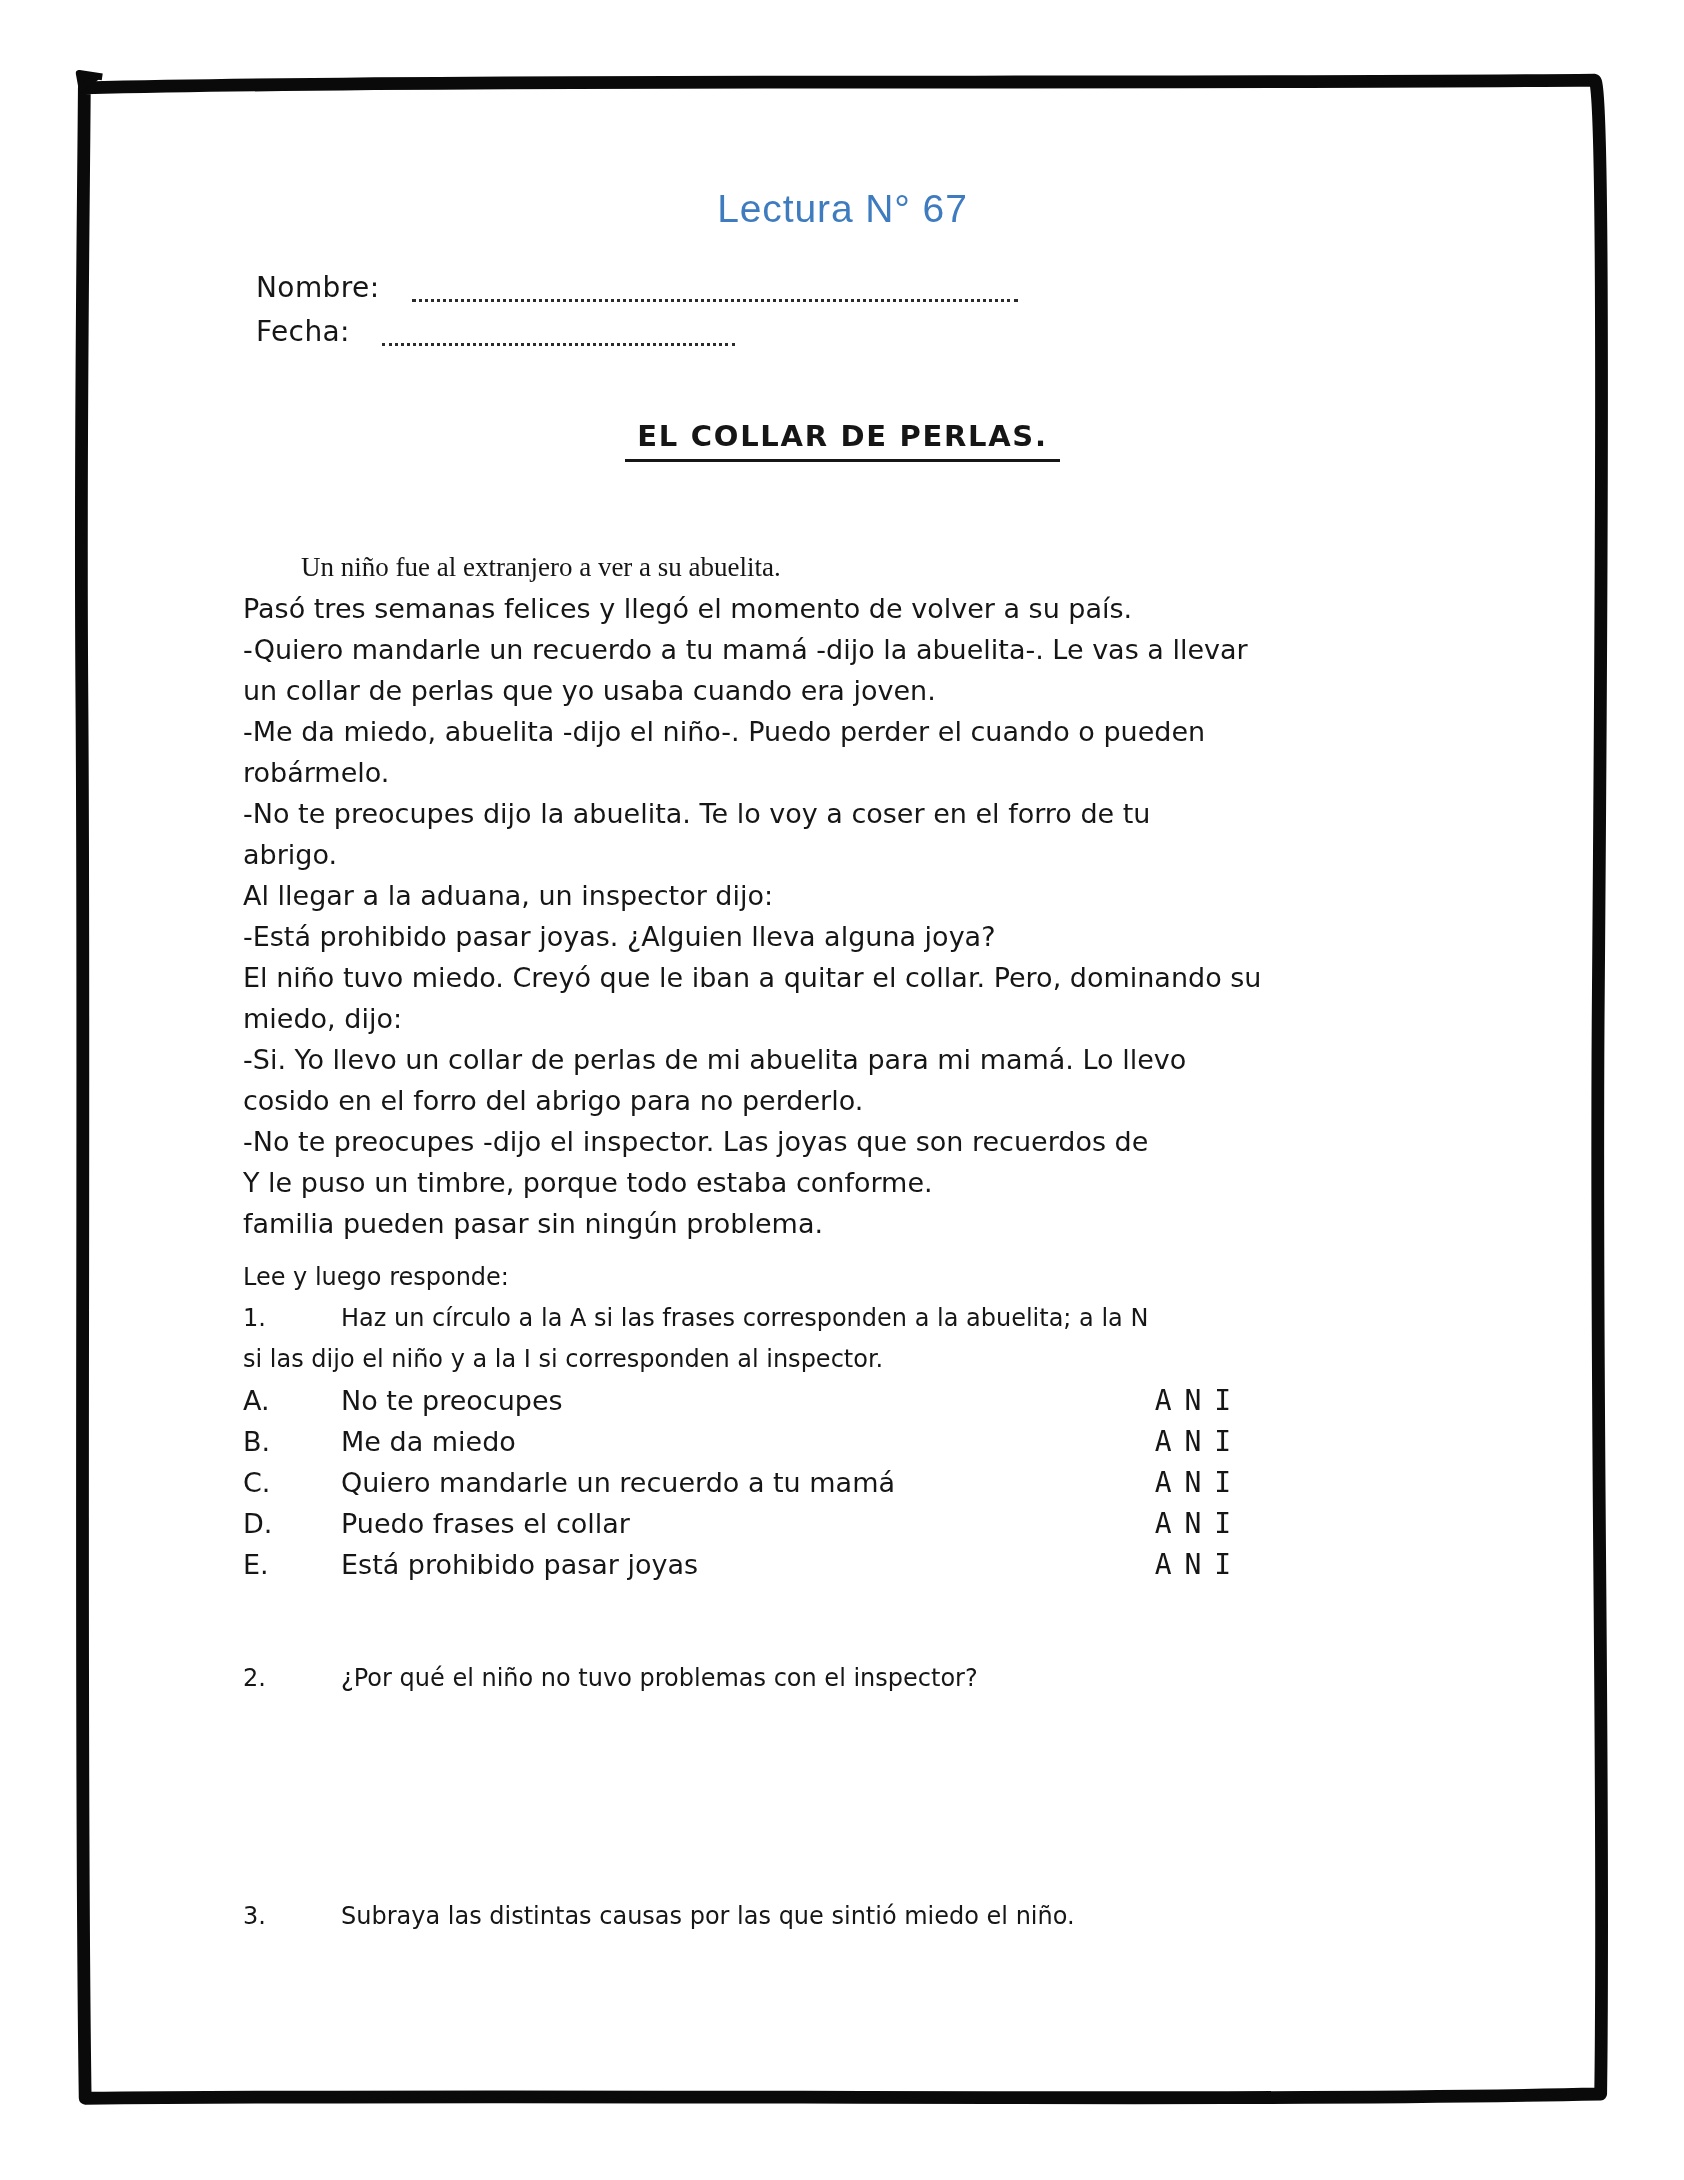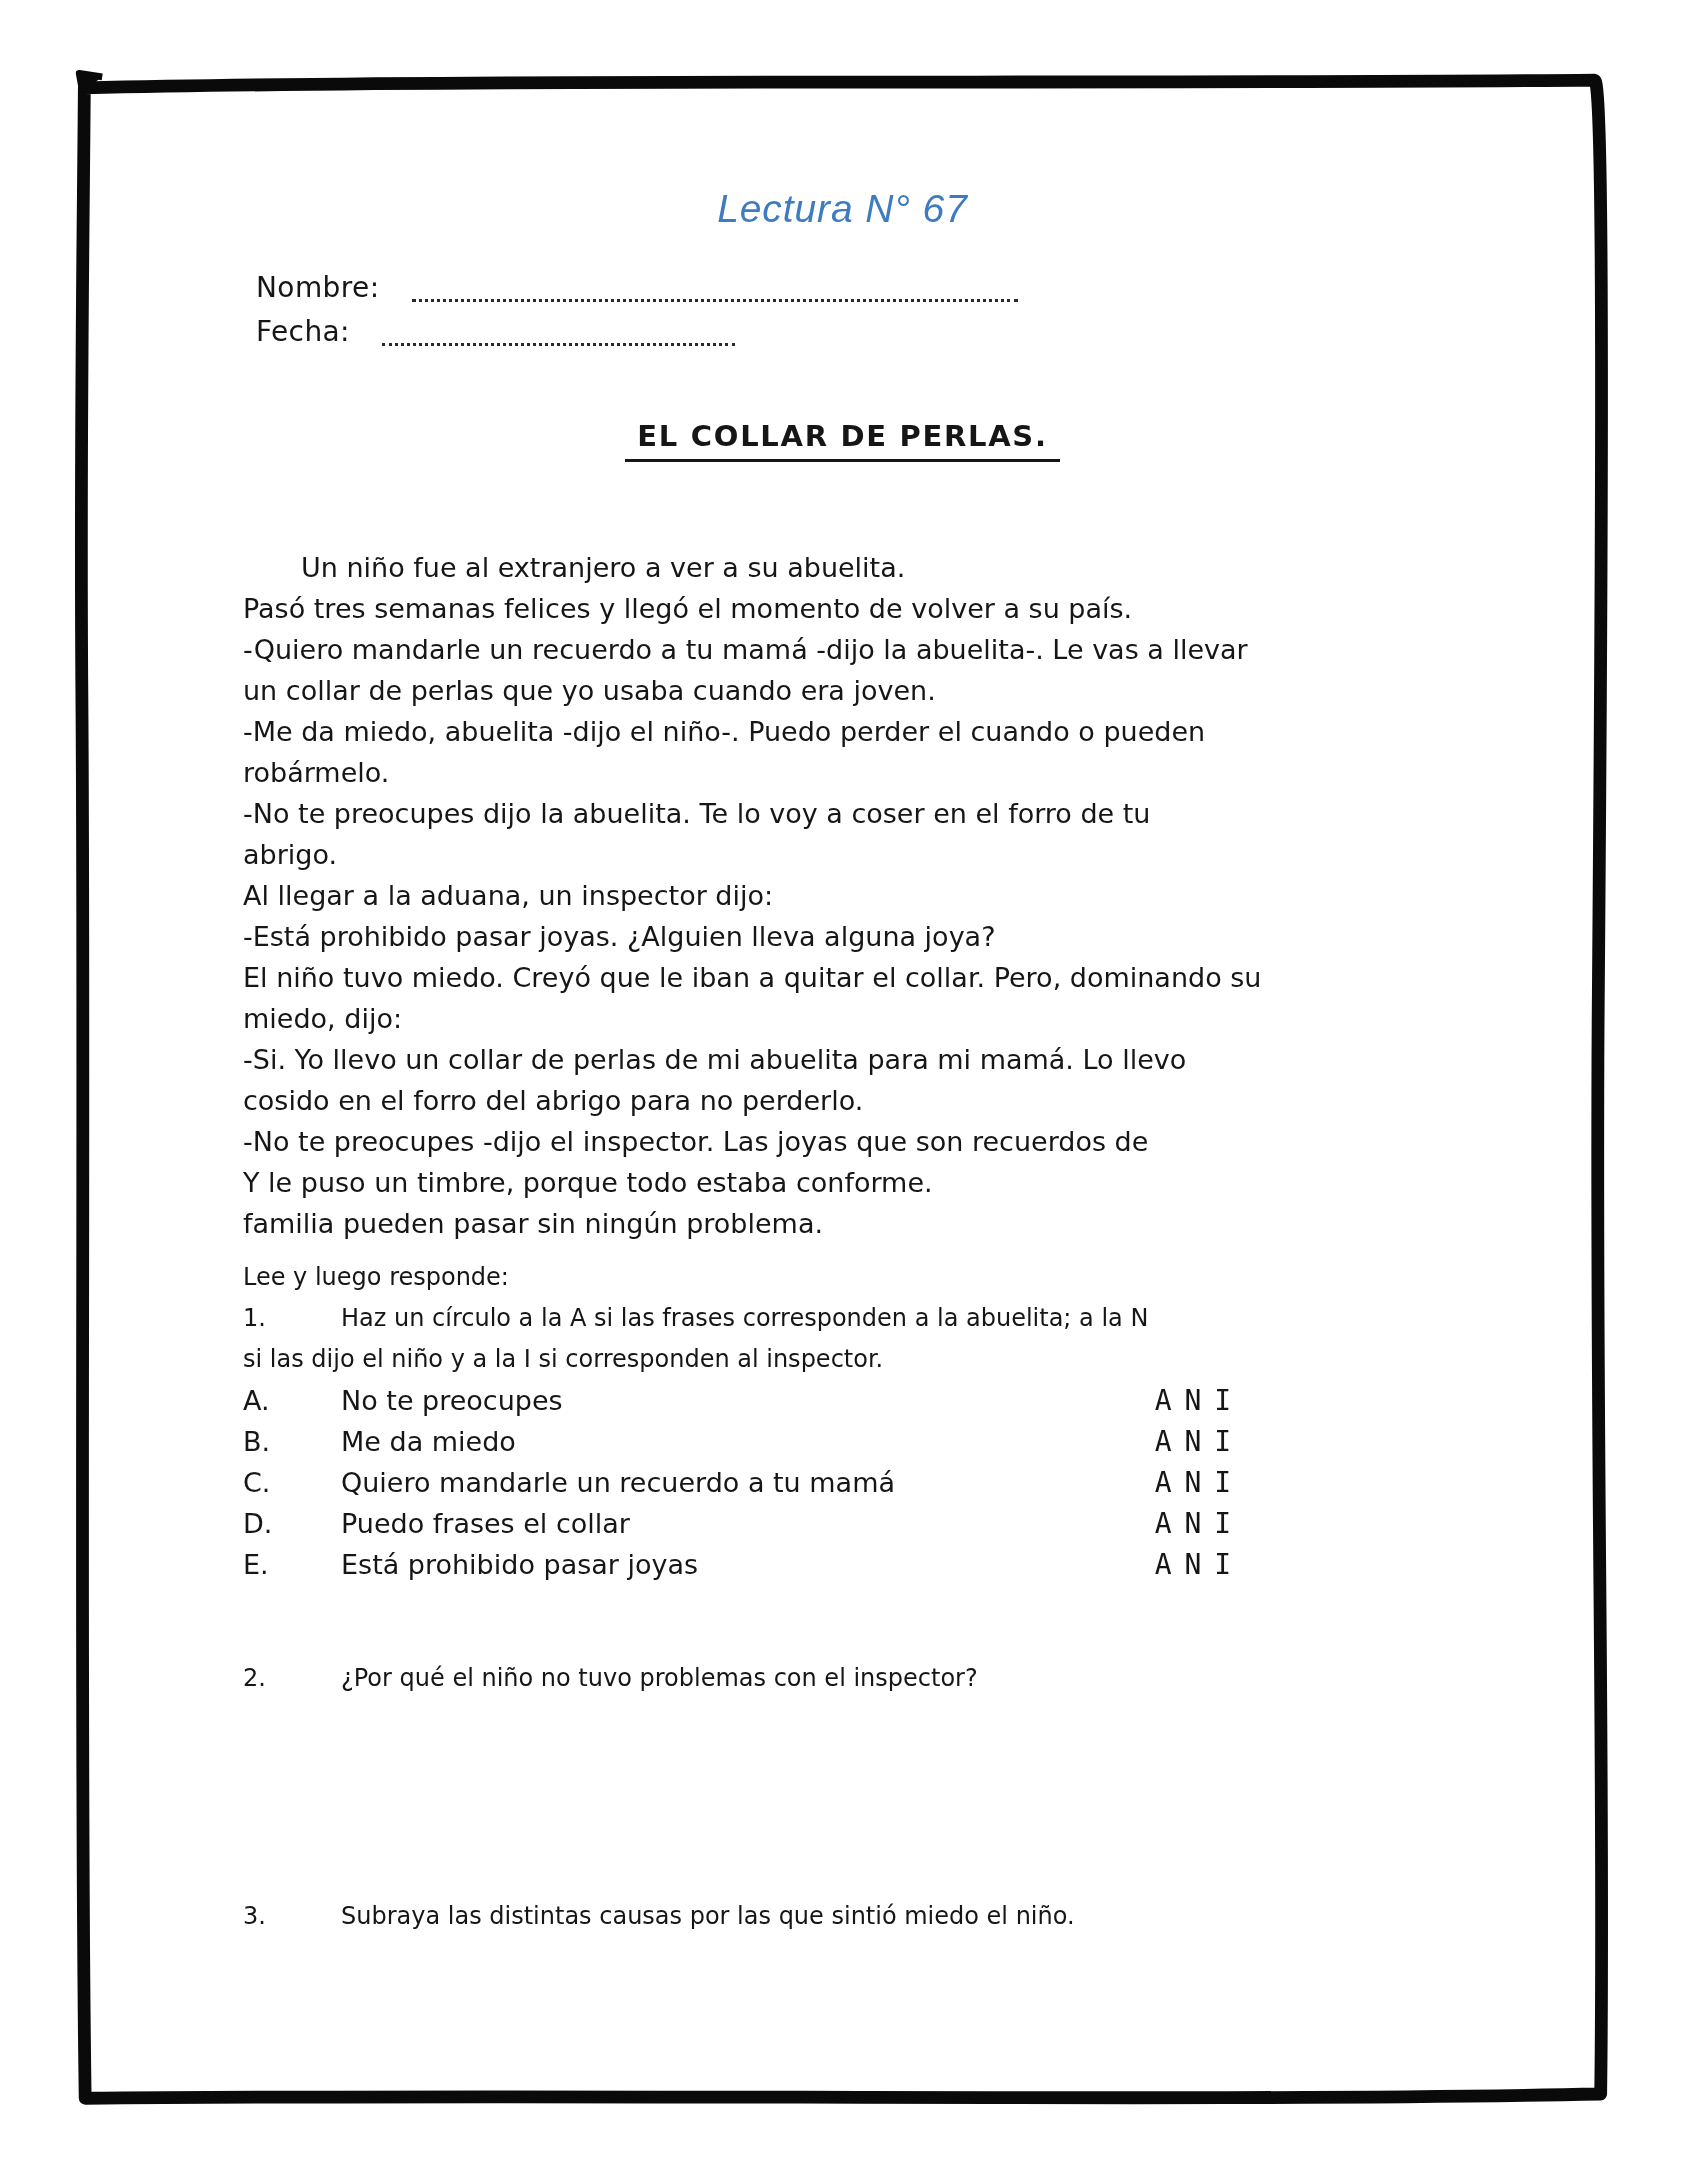--- a/index.html
+++ b/index.html
@@ -17,21 +17,20 @@
     position:absolute;
     left:0; top:187px;
     width:100%;
     margin:0;
     text-align:center;
     font-family:"Liberation Sans", sans-serif;
     font-weight:400;
     font-size:39px;
     letter-spacing:0.9px;
     color:#3E7CBF;
-    font-style:italic;
   }
   .idblock{
     position:absolute;
     left:256px; top:266px;
   }
   .idrow{display:flex;align-items:flex-end;height:44px;gap:29px;}
   .idlabel{
     font-size:28px;
     line-height:44px;
     letter-spacing:0.4px;
@@ -61,21 +60,21 @@
   .story{
     position:absolute;
     left:243px; top:547px;
     width:1261px;
   }
   .story .story-line{
     font-size:27px;
     line-height:41px;
     white-space:nowrap;
   }
-  .story .story-line:first-child{padding-left:58px;}
+  .story .story-line:first-child{padding-left:58px;font-family:Liberation Serif, serif;}
   .qblock{
     position:absolute;
     left:243px; top:1257px;
     width:988px;
   }
   .line{
     font-size:24px;
     line-height:41px;
     white-space:nowrap;
   }

